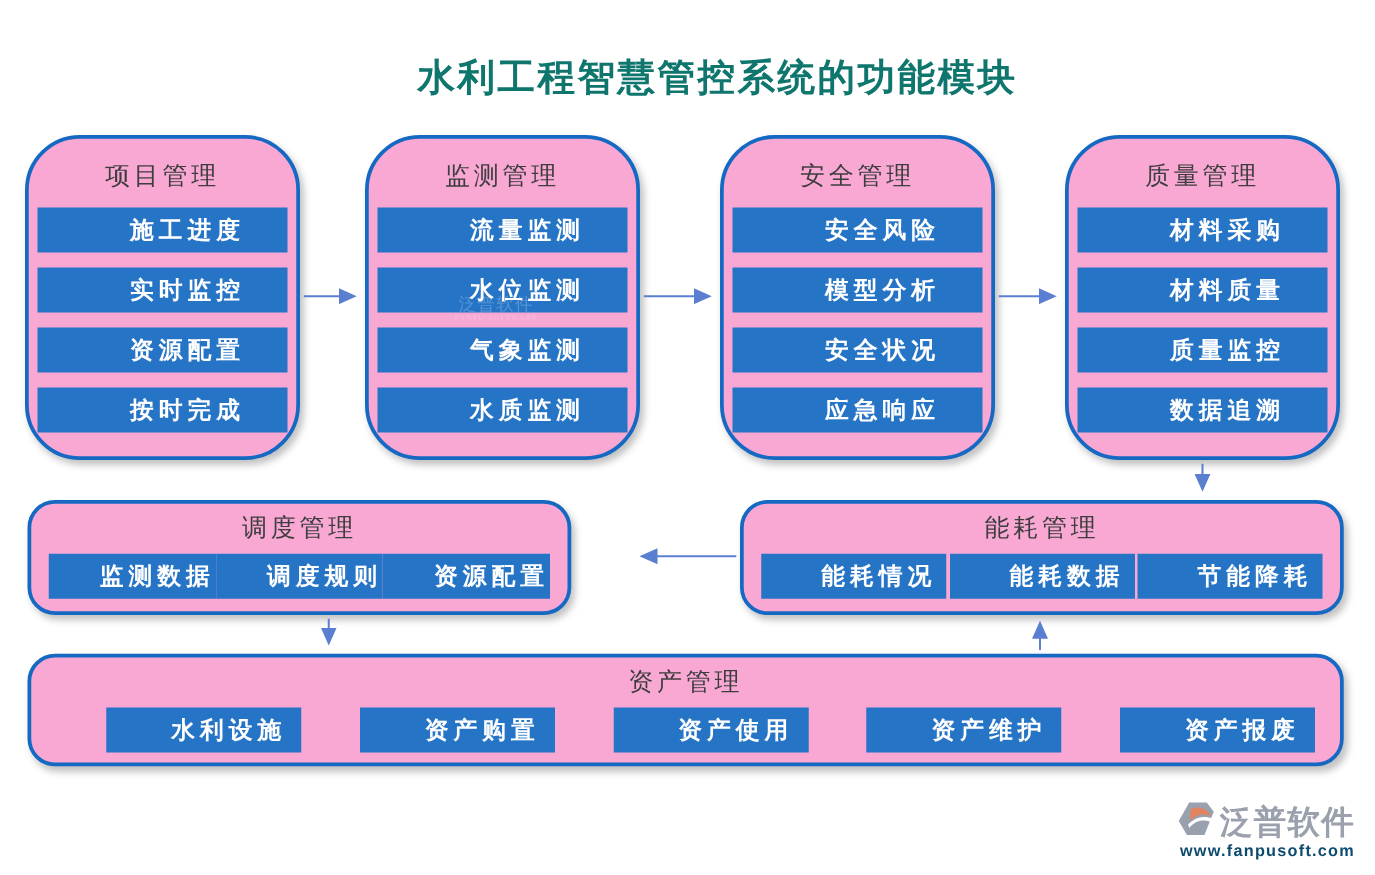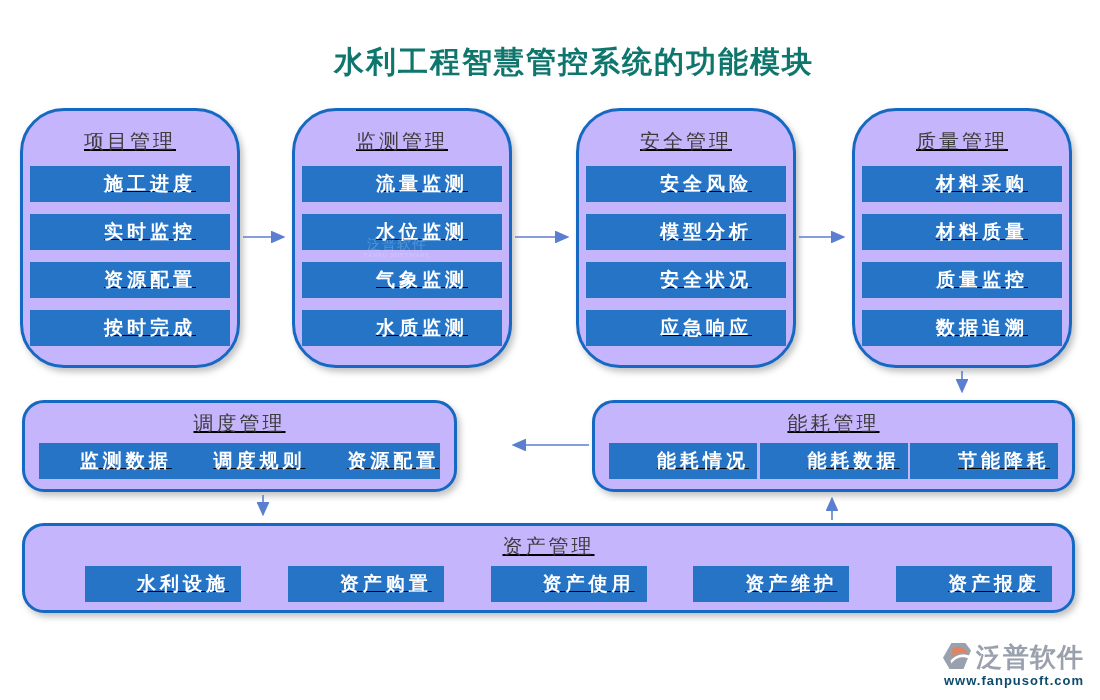--- a/index.html
+++ b/index.html
@@ -5,22 +5,22 @@
   html,body{margin:0;padding:0;background:#ffffff;}
   .canvas{
     position:relative;width:1100px;height:700px;background:#ffffff;overflow:hidden;
     font-family:"Liberation Serif","DejaVu Serif",serif;
   }
   .diagram-title{
     position:absolute;left:0;top:42px;width:100%;text-align:center;
     font-size:30px;font-weight:bold;color:#0f766e;letter-spacing:2px;margin-left:24px;
   }
   .group{
-    position:absolute;background:#c4b5fd;border:3px solid #1569c2;
-    box-shadow:3px 4px 6px rgba(120,120,120,0.45);box-sizing:border-box;text-decoration:underline;
+    position:absolute;background:#f9a8d4;border:3px solid #1569c2;
+    box-shadow:3px 4px 6px rgba(120,120,120,0.45);box-sizing:border-box;
   }
   .col-box{width:220px;height:260px;border-radius:44px;}
   .row-box{height:92px;border-radius:22px;}
   .hd{
     text-align:center;color:#3d3d3d;font-size:20px;letter-spacing:3px;
     padding-top:17px;line-height:26px;
   }
   .row-box .hd{padding-top:8px;line-height:24px;}
   .btn{
     background:#2674c6;color:#ffffff;font-weight:bold;font-size:19px;

